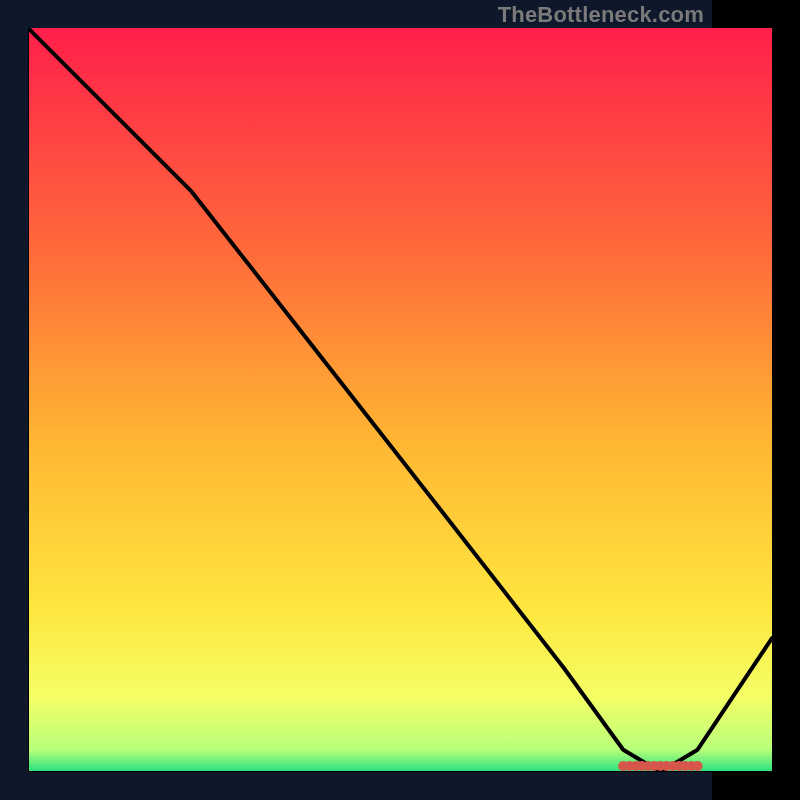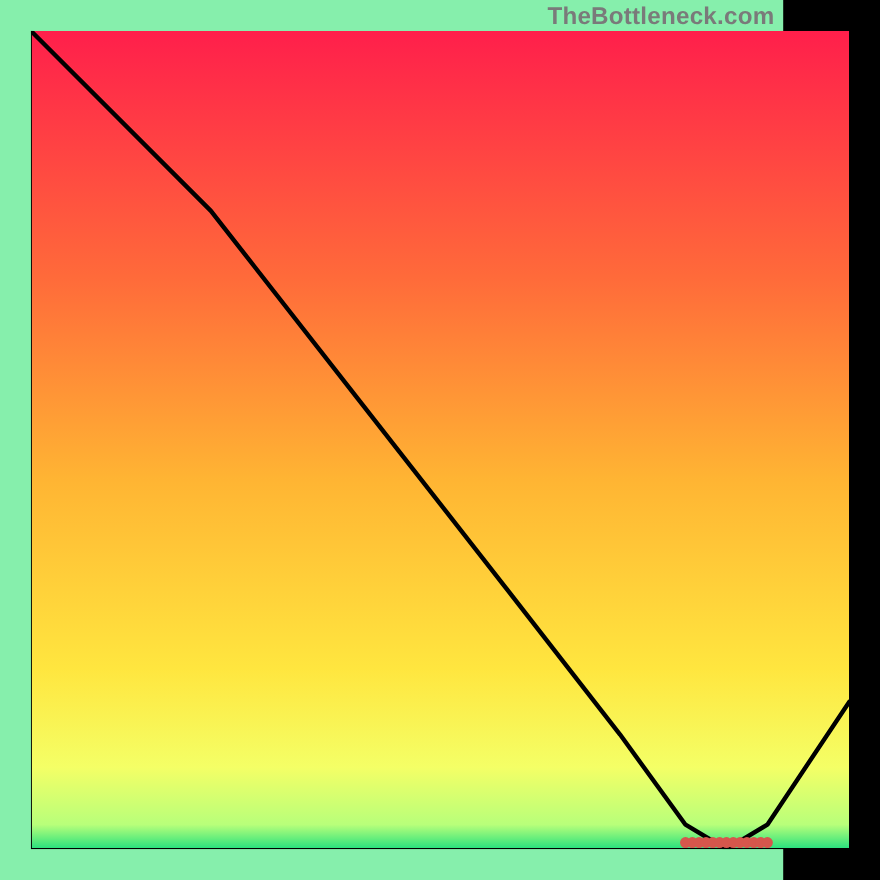--- a/index.html
+++ b/index.html
@@ -7,21 +7,21 @@
     padding: 0;
     width: 800px;
     height: 800px;
     background: #000;
     font-family: Arial, Helvetica, sans-serif;
   }
   .frame {
     position: relative;
     width: 712px;
     height: 800px;
-    background: #86efac;
+    background: #0f172a;
   }
   .watermark {
     position: absolute;
     top: 2px;
     right: 8px;
     color: #7a7a7a;
     font-size: 22px;
     font-weight: 600;
     letter-spacing: 0.2px;
     user-select: none;

